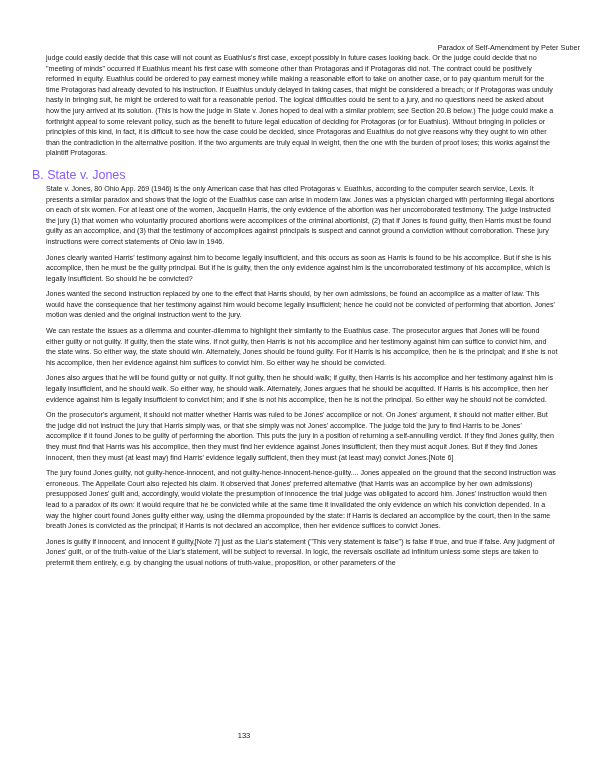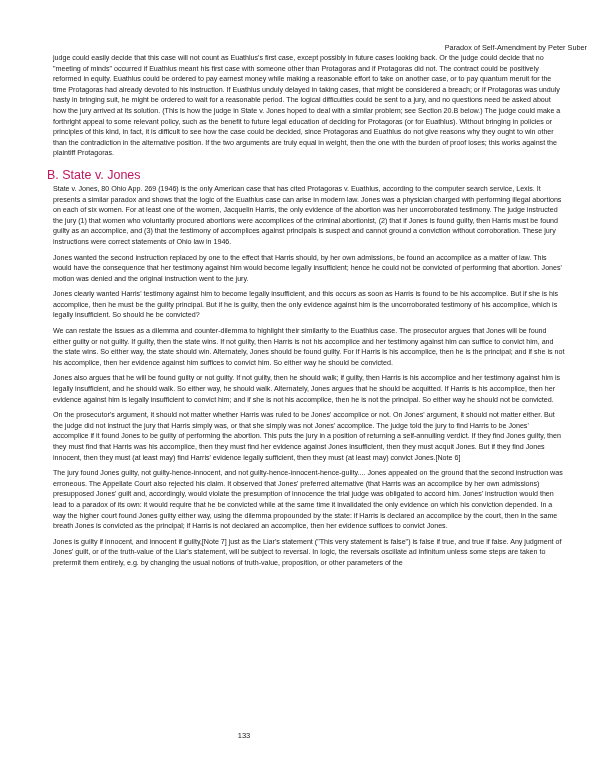--- a/index.html
+++ b/index.html
@@ -1,39 +1,39 @@
 <!DOCTYPE html>
 <html><head>
 <meta charset="utf-8">
 <style>
   html, body { margin: 0; padding: 0; background: #ffffff; }
   body { width: 600px; height: 776px; position: relative; overflow: hidden;
          font-family: "Liberation Sans", sans-serif; color: #1a1a1a; }
-  .page { position: absolute; left: 35px; top: 0; width: 530px; }
+  .page { position: absolute; left: 28px; top: 0; width: 530px; }
   .running-header { text-align: right; font-size: 7.3px; line-height: 10px;
                     margin-top: 43px; width: 558px; margin-left: -6px; }
   p { margin: 0 0 5px 18px; font-size: 7.15px; line-height: 10.6px; letter-spacing: -0.02px; }
-  h2 { margin: 8px 0 1px 12px; font-size: 12.5px; font-weight: normal; color: #be185d;
+  h2 { margin: 8px 0 1px 4px; font-size: 12.5px; font-weight: normal; color: #8b5cf6;
        line-height: 16px; }
   .page-number { position: absolute; top: 731px; left: 0; width: 488px; text-align: center;
                  font-size: 7.5px; }
 </style>
 </head>
 <body>
 
 <div class="page">
   <div class="running-header">Paradox of Self-Amendment by Peter Suber</div>
 
   <p>judge could easily decide that this case will not count as Euathlus's first case, except possibly in future cases looking back. Or the judge could decide that no "meeting of minds" occurred if Euathlus meant his first case with someone other than Protagoras and if Protagoras did not. The contract could be positively reformed in equity. Euathlus could be ordered to pay earnest money while making a reasonable effort to take on another case, or to pay quantum meruit for the time Protagoras had already devoted to his instruction. If Euathlus unduly delayed in taking cases, that might be considered a breach; or if Protagoras was unduly hasty in bringing suit, he might be ordered to wait for a reasonable period. The logical difficulties could be sent to a jury, and no questions need be asked about how the jury arrived at its solution. (This is how the judge in State v. Jones hoped to deal with a similar problem; see Section 20.B below.) The judge could make a forthright appeal to some relevant policy, such as the benefit to future legal education of deciding for Protagoras (or for Euathlus). Without bringing in policies or principles of this kind, in fact, it is difficult to see how the case could be decided, since Protagoras and Euathlus do not give reasons why they ought to win other than the contradiction in the alternative position. If the two arguments are truly equal in weight, then the one with the burden of proof loses; this works against the plaintiff Protagoras.</p>
 
   <h2>B. State v. Jones</h2>
 
   <p>State v. Jones, 80 Ohio App. 269 (1946) is the only American case that has cited Protagoras v. Euathlus, according to the computer search service, Lexis. It presents a similar paradox and shows that the logic of the Euathlus case can arise in modern law. Jones was a physician charged with performing illegal abortions on each of six women. For at least one of the women, Jacquelin Harris, the only evidence of the abortion was her uncorroborated testimony. The judge instructed the jury (1) that women who voluntarily procured abortions were accomplices of the criminal abortionist, (2) that if Jones is found guilty, then Harris must be found guilty as an accomplice, and (3) that the testimony of accomplices against principals is suspect and cannot ground a conviction without corroboration. These jury instructions were correct statements of Ohio law in 1946.</p>
+  <p>Jones clearly wanted Harris' testimony against him to become legally insufficient, and this occurs as soon as Harris is found to be his accomplice. But if she is his accomplice, then he must be the guilty principal. But if he is guilty, then the only evidence against him is the uncorroborated testimony of his accomplice, which is legally insufficient. So should he be convicted?</p>
   <p>Jones wanted the second instruction replaced by one to the effect that Harris should, by her own admissions, be found an accomplice as a matter of law. This would have the consequence that her testimony against him would become legally insufficient; hence he could not be convicted of performing that abortion. Jones' motion was denied and the original instruction went to the jury.</p>
-  <p>Jones clearly wanted Harris' testimony against him to become legally insufficient, and this occurs as soon as Harris is found to be his accomplice. But if she is his accomplice, then he must be the guilty principal. But if he is guilty, then the only evidence against him is the uncorroborated testimony of his accomplice, which is legally insufficient. So should he be convicted?</p>
   <p>We can restate the issues as a dilemma and counter-dilemma to highlight their similarity to the Euathlus case. The prosecutor argues that Jones will be found either guilty or not guilty. If guilty, then the state wins. If not guilty, then Harris is not his accomplice and her testimony against him can suffice to convict him, and the state wins. So either way, the state should win. Alternately, Jones should be found guilty. For if Harris is his accomplice, then he is the principal; and if she is not his accomplice, then her evidence against him suffices to convict him. So either way he should be convicted.</p>
   <p>Jones also argues that he will be found guilty or not guilty. If not guilty, then he should walk; if guilty, then Harris is his accomplice and her testimony against him is legally insufficient, and he should walk. So either way, he should walk. Alternately, Jones argues that he should be acquitted. If Harris is his accomplice, then her evidence against him is legally insufficient to convict him; and if she is not his accomplice, then he is not the principal. So either way he should not be convicted.</p>
   <p>On the prosecutor's argument, it should not matter whether Harris was ruled to be Jones' accomplice or not. On Jones' argument, it should not matter either. But the judge did not instruct the jury that Harris simply was, or that she simply was not Jones' accomplice. The judge told the jury to find Harris to be Jones' accomplice if it found Jones to be guilty of performing the abortion. This puts the jury in a position of returning a self-annulling verdict. If they find Jones guilty, then they must find that Harris was his accomplice, then they must find her evidence against Jones insufficient, then they must acquit Jones. But if they find Jones innocent, then they must (at least may) find Harris' evidence legally sufficient, then they must (at least may) convict Jones.[Note 6]</p>
   <p>The jury found Jones guilty, not guilty-hence-innocent, and not guilty-hence-innocent-hence-guilty.... Jones appealed on the ground that the second instruction was erroneous. The Appellate Court also rejected his claim. It observed that Jones' preferred alternative (that Harris was an accomplice by her own admissions) presupposed Jones' guilt and, accordingly, would violate the presumption of innocence the trial judge was obligated to accord him. Jones' instruction would then lead to a paradox of its own: it would require that he be convicted while at the same time it invalidated the only evidence on which his conviction depended. In a way the higher court found Jones guilty either way, using the dilemma propounded by the state: if Harris is declared an accomplice by the court, then in the same breath Jones is convicted as the principal; if Harris is not declared an accomplice, then her evidence suffices to convict Jones.</p>
   <p>Jones is guilty if innocent, and innocent if guilty,[Note 7] just as the Liar's statement ("This very statement is false") is false if true, and true if false. Any judgment of Jones' guilt, or of the truth-value of the Liar's statement, will be subject to reversal. In logic, the reversals oscillate ad infinitum unless some steps are taken to pretermit them entirely, e.g. by changing the usual notions of truth-value, proposition, or other parameters of the</p>
 </div>
 
 <div class="page-number">133</div>
 
 </body></html>

